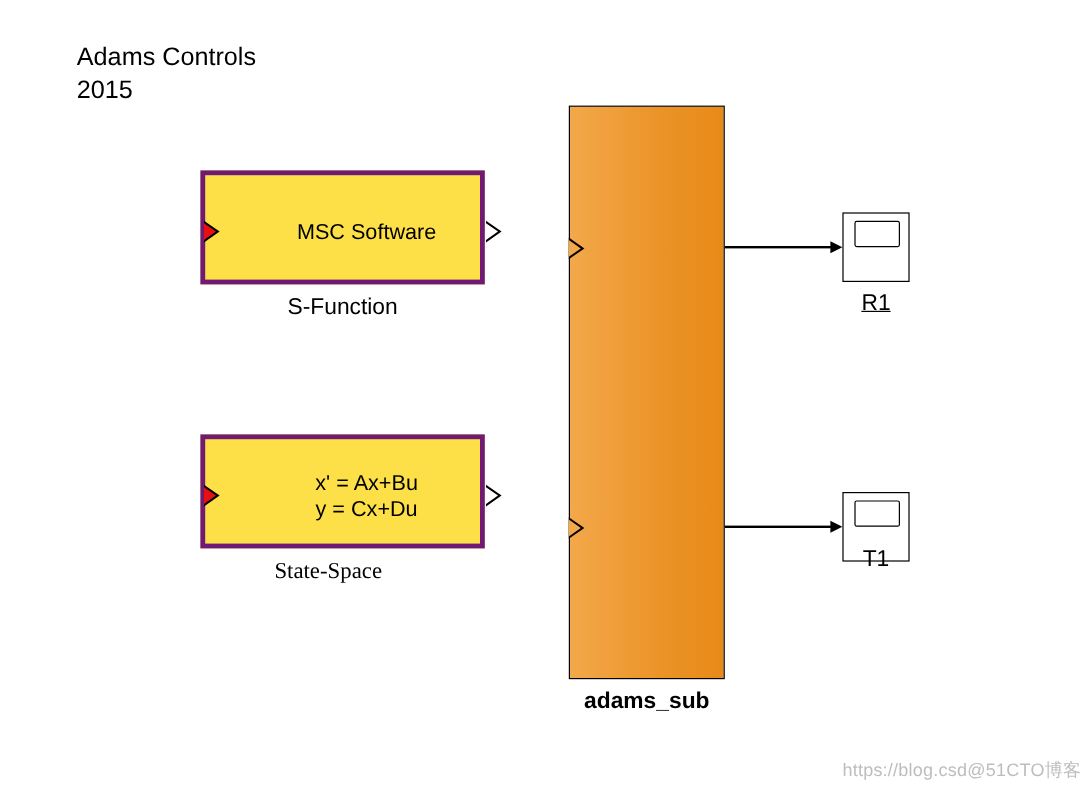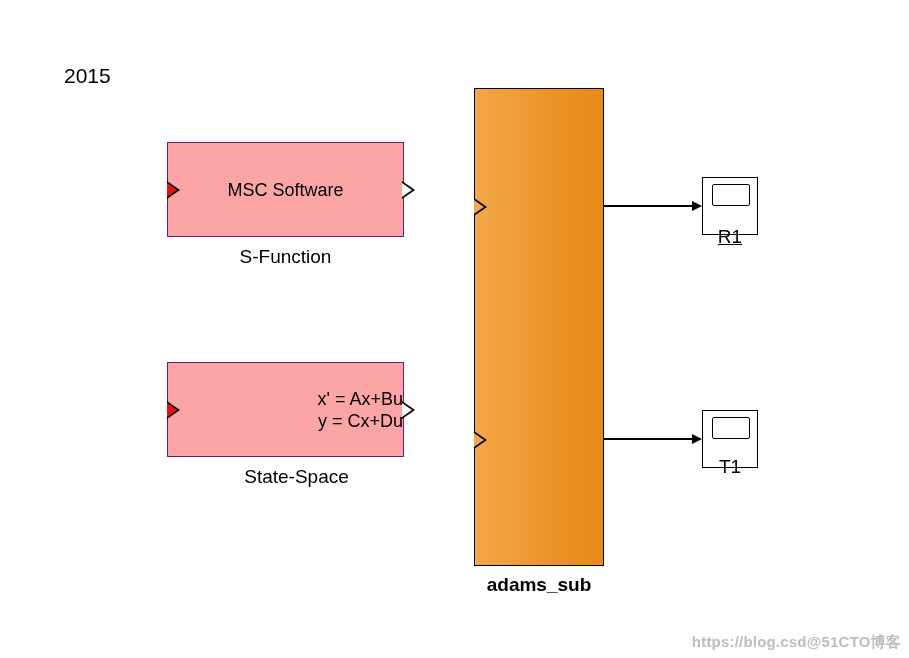--- a/index.html
+++ b/index.html
@@ -15,22 +15,23 @@
   .title {
     position: absolute;
     left: 64px;
     top: 34px;
     font-size: 21px;
     color: #000;
     line-height: 1.35;
   }
   .red-block {
     position: absolute;
-    background: #fca5a5;
-    border: 1px solid #701a75;
+    background: #fde047;
+    border: 4px solid #701a75;
+    padding-left: 20px;
   }
   .block-text {
     position: absolute;
     width: 100%;
     text-align: center;
     font-size: 18px;
     color: #000;
   }
   .port-in, .port-out {
     position: absolute;
@@ -88,68 +89,67 @@
     border-bottom: 5px solid transparent;
     border-left: 10px solid #000;
   }
   .watermark {
     position: absolute;
     right: 8px;
     bottom: 6px;
     font-size: 15px;
     color: #bdbdbd;
     letter-spacing: 0.2px;
-    font-weight: bold;
   }
 </style>
 </head>
 <body>
 
 <div class="title">
-  <br>
+  <span>Adams Controls</span><br>
   <span>2015</span>
 </div>
 
 <div class="red-block" style="left:167px; top:142px; width:237px; height:95px;">
   <div class="block-text" style="top:37px;">MSC Software</div>
 
   <div class="port-in" style="left:-1px; top:38px;"></div>
   <div class="port-in-inner" style="left:-1px; top:40px; border-left:10px solid #e51010;"></div>
 
   <div class="port-out" style="left:234px; top:38px;"></div>
   <div class="port-out-inner" style="left:234px; top:40px; border-left:10px solid #ffffff;"></div>
 </div>
 <div class="caption" style="left:167px; top:246px; width:237px;">S-Function</div>
 
 <div class="red-block" style="left:167px; top:362px; width:237px; height:95px;">
-  <div class="block-text" style="top:26px; line-height:1.22;text-align:right;">
+  <div class="block-text" style="top:26px; line-height:1.22;">
     <span>x' = Ax+Bu</span><br>
     <span>y = Cx+Du</span>
   </div>
   <div class="port-in" style="left:-1px; top:38px;"></div>
   <div class="port-in-inner" style="left:-1px; top:40px; border-left:10px solid #e51010;"></div>
   <div class="port-out" style="left:234px; top:38px;"></div>
   <div class="port-out-inner" style="left:234px; top:40px; border-left:10px solid #ffffff;"></div>
 </div>
-<div class="caption" style="left:178px; top:466px; width:237px;">State-Space</div>
+<div class="caption" style="left:155px; top:466px; width:237px;font-family:Liberation Serif, serif;">State-Space</div>
 
 <div class="orange-block">
 
   <div class="port-in" style="left:-1px; top:109px;"></div>
   <div style="position:absolute; left:-1px; top:111px; width:0;height:0;border-top:7px solid transparent;border-bottom:7px solid transparent;border-left:10px solid #f3a84a;"></div>
 
   <div class="port-in" style="left:-1px; top:342px;"></div>
   <div style="position:absolute; left:-1px; top:344px; width:0;height:0;border-top:7px solid transparent;border-bottom:7px solid transparent;border-left:10px solid #f3a84a;"></div>
 </div>
 <div class="caption" style="left:474px; top:574px; width:130px;font-weight:bold;">adams_sub</div>
 
 <div class="scope" style="left:702px; top:177px;">
   <div class="scope-screen"></div>
 </div>
-<div class="caption" style="left:702px; top:226px; width:56px;text-decoration:underline;">R1</div>
+<div class="caption" style="left:702px; top:242px; width:56px;text-decoration:underline;">R1</div>
 
 <div class="scope" style="left:702px; top:410px;">
   <div class="scope-screen"></div>
 </div>
 <div class="caption" style="left:702px; top:456px; width:56px;">T1</div>
 
 <div class="wire" style="left:604px; top:205px; width:90px; height:1.5px;"></div>
 <div class="arrowhead" style="left:692px; top:201px;"></div>
 
 <div class="wire" style="left:604px; top:438px; width:90px; height:1.5px;"></div>

